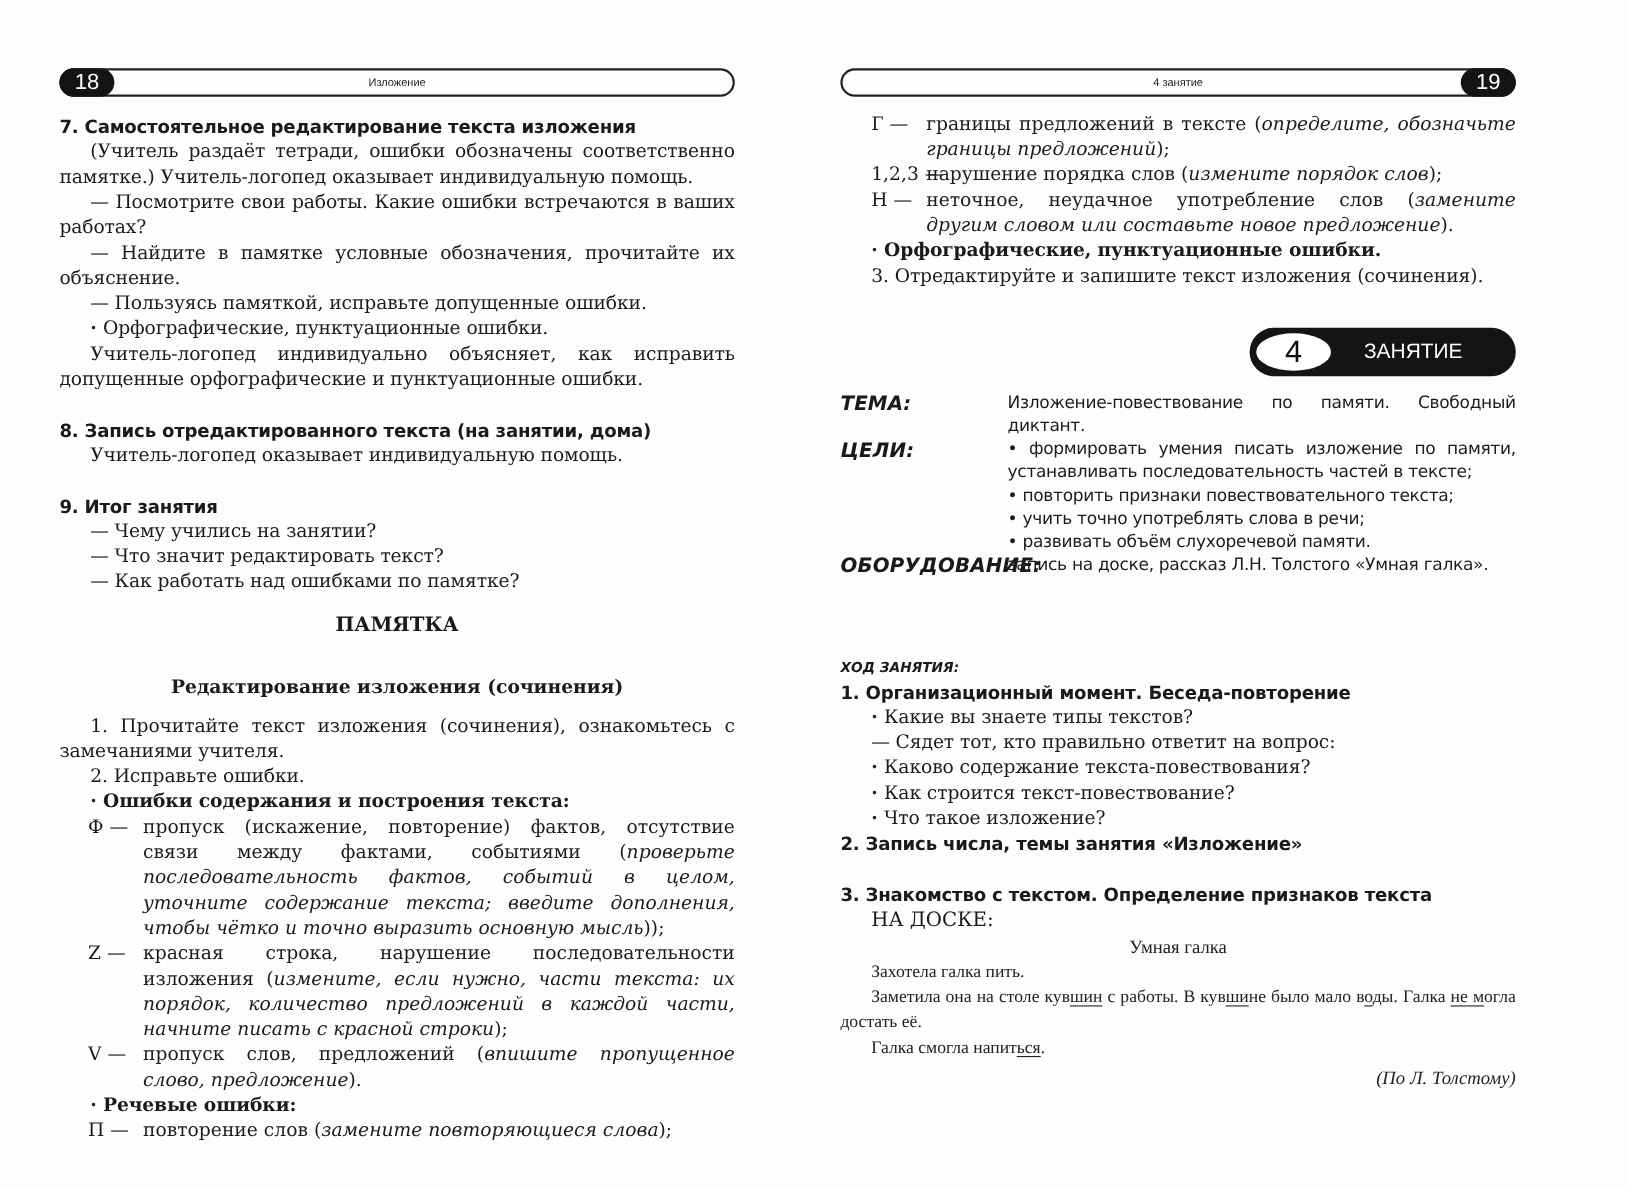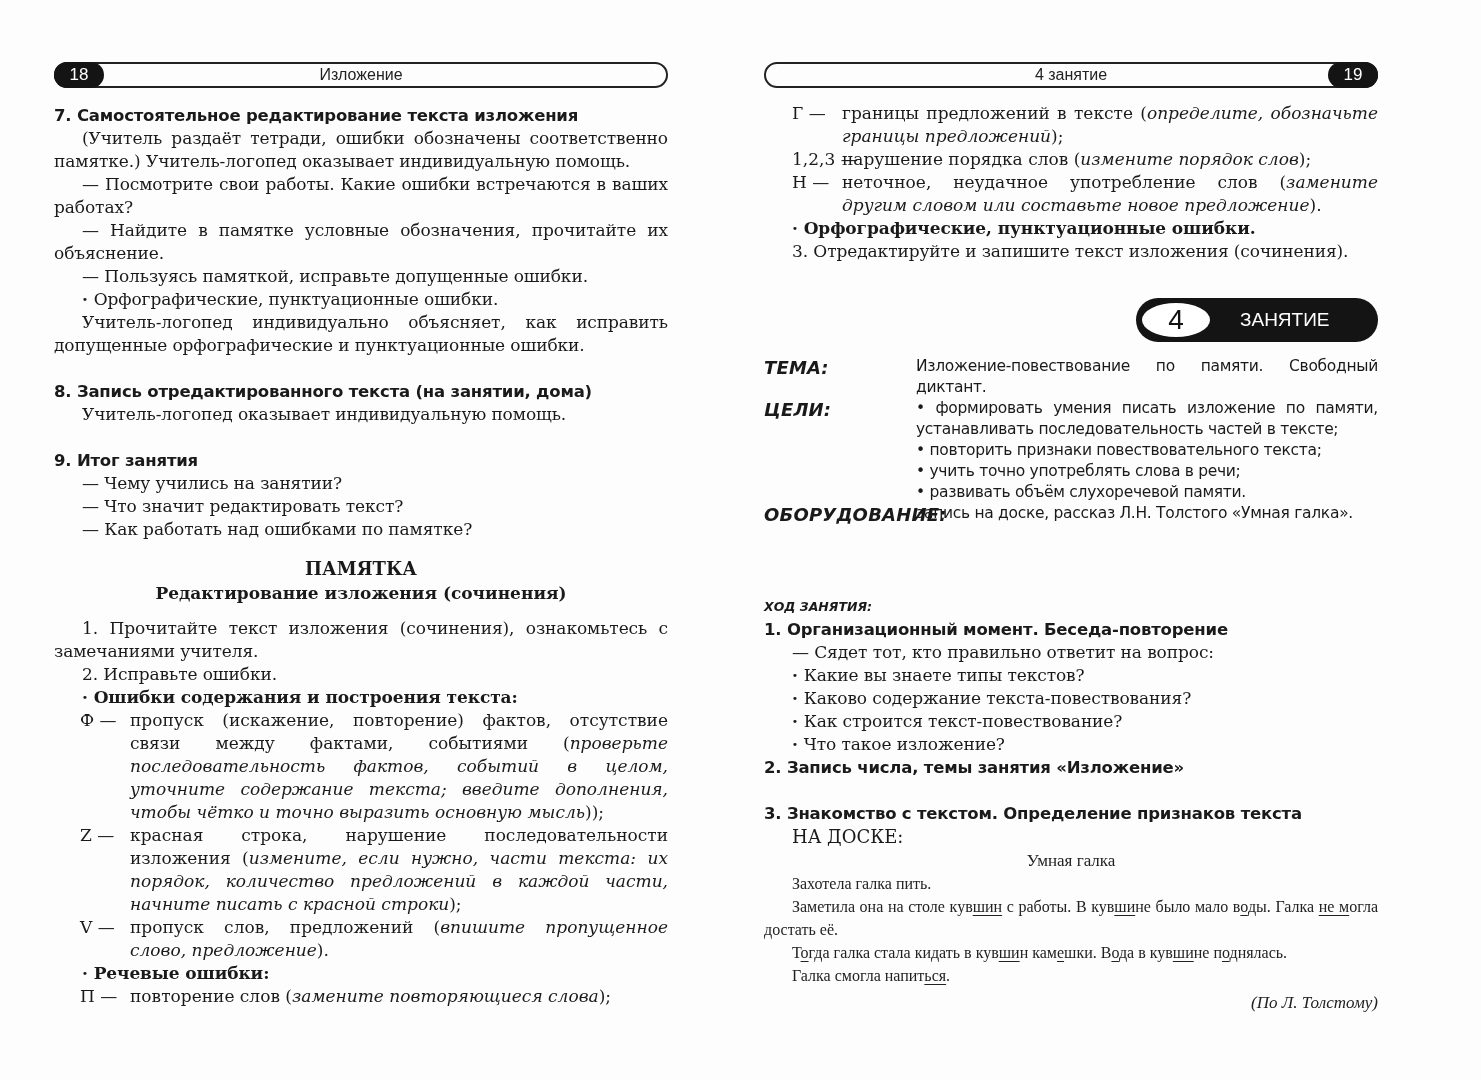--- a/index.html
+++ b/index.html
@@ -11,26 +11,26 @@
   .page { position: absolute; top: 62px; }
   .page-left { left: 54px; width: 614px; }
   .page-right { left: 764px; width: 614px; }
 
   
   .run-head {
     position: relative; height: 26px; border: 2px solid #222; border-radius: 14px;
     display: flex; align-items: center; justify-content: center; box-sizing: border-box;
   }
   .run-head .title {
-    font-family: "Liberation Sans", sans-serif; font-size: 16px; color: #222;
+    font-family: "Liberation Sans", sans-serif; font-size: 10px; color: #222;
   }
   .pg-badge {
     position: absolute; top: -2px; height: 26px; width: 50px; background: #141414; color: #fff;
     border-radius: 13px; display: flex; align-items: center; justify-content: center;
-    font-family: "Liberation Sans", sans-serif; font-size: 17px;
+    font-family: "Liberation Sans", sans-serif; font-size: 20px;
   }
   .page-left .pg-badge { left: -2px; }
   .page-right .pg-badge { right: -2px; }
 
   
   .sec-h {
     font-family: "DejaVu Sans", "Liberation Sans", sans-serif; font-weight: bold; font-size: 16.5px;
     line-height: 23px; letter-spacing: -0.2px; margin: 0;
   }
   .p {
@@ -38,21 +38,21 @@
     letter-spacing: -0.1px;
   }
   .ind { text-indent: 28px; }
   .ind2 { padding-left: 28px; }
   .bold { font-weight: bold; }
   .it { font-style: italic; }
   .gap { height: 23px; }
   .gap-s { height: 12px; }
 
   .memo-title { font-weight: bold; font-size: 18px; text-align: center; line-height: 24px; margin-top: 4px; }
-  .memo-sub { font-weight: bold; font-size: 17px; text-align: center; line-height: 24px; }
+  .memo-sub { font-weight: bold; font-size: 17px; text-align: center; line-height: 24px; margin-top: 32px; }
 
   .code-row { display: flex; font-size: 17px; line-height: 23px; }
   .code-row .code { width: 50px; flex: none; padding-left: 26px; white-space: nowrap; }
   .code-row .desc { flex: 1; text-align: justify; }
   .page-right .code-row .code { padding-left: 28px; }
 
   
   .lesson-badge {
     position: absolute; left: 372px; top: 236px; width: 242px; height: 44px; background: #141414;
     border-radius: 22px; display: flex; align-items: center;
@@ -200,34 +200,33 @@
     </div>
     <div class="meta-row">
       <div class="meta-label">ОБОРУДОВАНИЕ:</div>
       <div class="meta-val">запись на доске, рассказ Л.Н. Толстого «Умная галка».</div>
     </div>
   </div>
 
   <div class="course">
     <div class="course-label">ХОД ЗАНЯТИЯ:</div>
     <h3 class="sec-h">1. Организационный момент. Беседа-повторение</h3>
+    <p class="p ind2 bul">Какие вы знаете типы текстов?</p>
     <p class="p ind">— Сядет тот, кто правильно ответит на вопрос:</p>
-    <p class="p ind2 bul">Какие вы знаете типы текстов?</p>
     <p class="p ind2 bul">Каково содержание текста-повествования?</p>
     <p class="p ind2 bul">Как строится текст-повествование?</p>
     <p class="p ind2 bul">Что такое изложение?</p>
     <h3 class="sec-h">2. Запись числа, темы занятия «Изложение»</h3>
     <div class="gap"></div>
     <h3 class="sec-h">3. Знакомство с текстом. Определение признаков текста</h3>
     <div class="board-h">НА ДОСКЕ:</div>
 
     <div class="board">
       <div class="b-title">Умная галка</div>
       <div id="board-lines">
           <div class="b-line"><span>Захотела галка пить.</span></div>
           <div class="b-line"><span>Заметила она на столе кув</span><span class="u">шин</span><span> с работы. В кув</span><span class="u">ши</span><span>не было мало в</span><span class="u">о</span><span>ды. Галка </span><span class="u">не м</span><span>огла достать её.</span></div>
-          <div class="b-line"><span>Т</span><span class="u">о</span><span>гда галка стала кидать в кув</span><span class="u">ши</span><span>н кам</span><span class="u">е</span><span>шки. В</span><span class="u">о</span><span>да в кув</span><span class="u">ши</span><span>не п</span><span class="u">о</span><span>днялась.</span></div>
           <div class="b-line"><span>Галка смогла напит</span><span class="u">ься</span><span>.</span></div>
         </div>
       <div class="src">(По Л. Толстому)</div>
     </div>
   </div>
 </div>
 
 </body></html>

